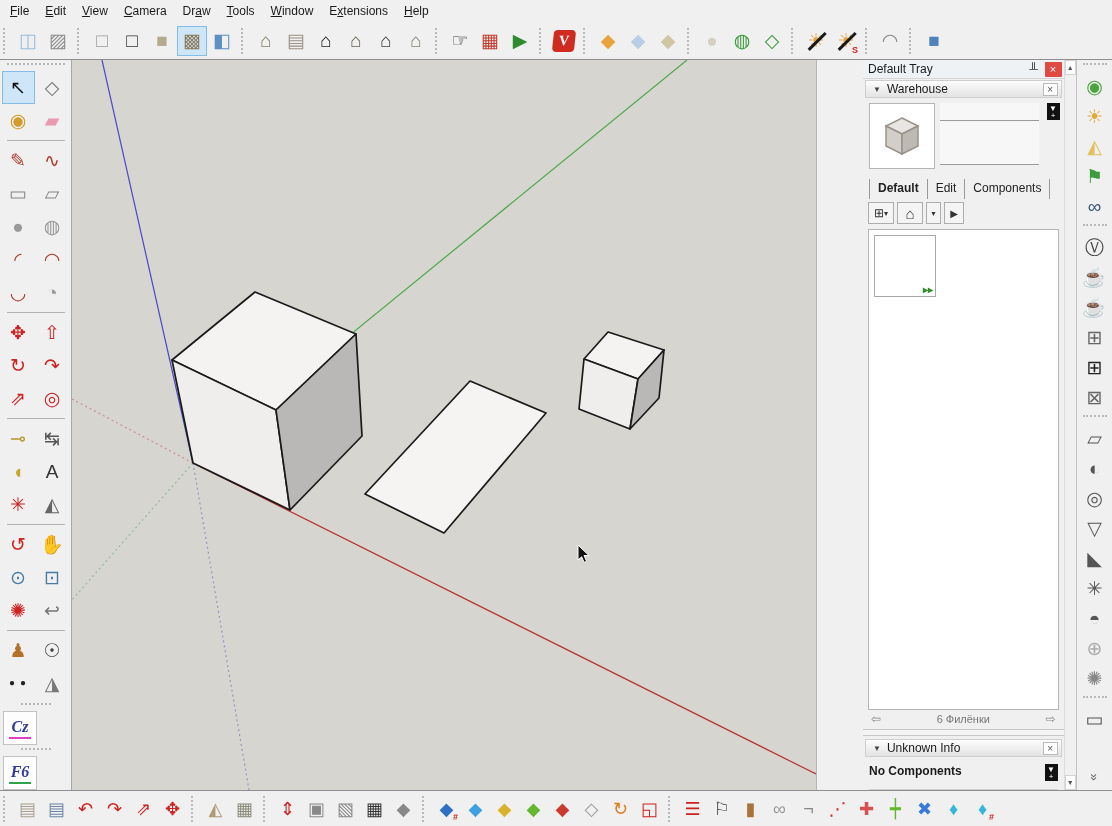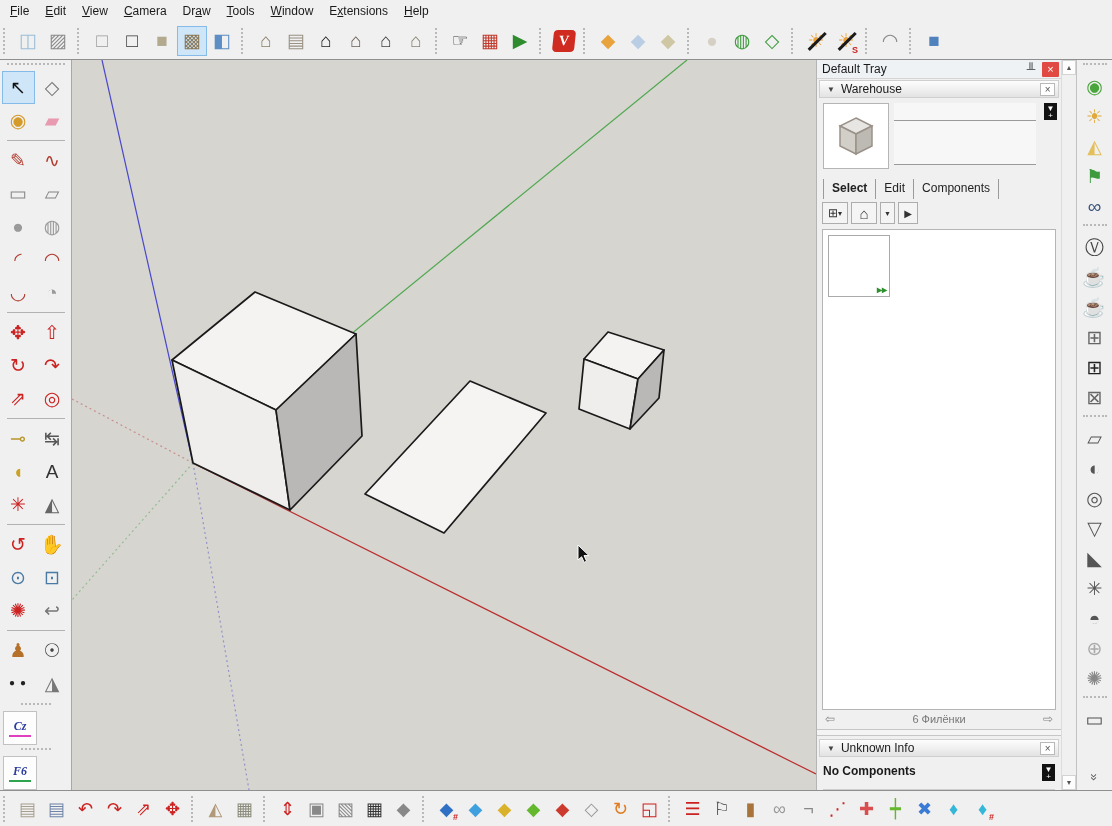--- a/index.html
+++ b/index.html
@@ -35,29 +35,29 @@
 
   .left-toolbar { width:72px; background:#f0f0f0; border-right:1px solid #a8a8a8;
     display:flex; flex-direction:column; align-items:center; overflow:hidden; }
   .lt-grid { display:grid; grid-template-columns:34px 34px; }
   .lt-grid .tb-btn { width:33px; height:33px; }
   .lt-sep { width:58px; border-top:1px solid #b2b2b2; margin:3px 0; }
   .plugin-btn { width:34px; height:37px; border:1px solid #c2c2c2; background:#fdfdfd;
     margin:1px 0 0 3px; align-self:flex-start; display:flex; flex-direction:column;
     align-items:center; justify-content:center; }
   .plugin-label { font-family:"Liberation Serif", serif; font-style:italic; font-weight:bold;
-    font-size:12px; }
+    font-size:16px; }
   .plugin-rule { width:22px; height:2px; margin-top:1px; }
 
   .viewport { flex:1; position:relative; background:#d7d5d0; }
   .viewport svg { display:block; width:100%; height:100%; }
 
   
   .tray { width:260px; background:#f0f0f0; border-left:1px solid #b5b5b5; display:flex; }
-  .tray-col { width:245px; display:flex; flex-direction:column; }
+  .tray-col { width:245px; display:flex; flex-direction:column;margin-left:46px; }
   .tray-title { height:19px; display:flex; align-items:center; background:#eef2f5;
     border-bottom:1px solid #d5d5d5; font-size:12px; padding-left:5px; }
   .tray-title .spacer { flex:1; }
   .pin-icon { font-size:12px; color:#333; margin-right:3px; width:16px; text-align:center; }
   .tray-close { width:17px; height:15px; background:#e04a43; color:#fff; font-size:11px;
     line-height:14px; text-align:center; margin-right:2px; border-radius:1px; }
   .sec-header { height:18px; display:flex; align-items:center; font-size:12px;
     background:linear-gradient(#fdfdfd,#e3e3e3); border:1px solid #cfcfcf; margin:1px 2px 0 2px;
     padding:0 3px; }
   .sec-header .tri { font-size:8px; margin:0 6px 0 4px; color:#444; }
@@ -448,21 +448,21 @@
           <div class="field-name"></div>
           <div class="field-desc"></div>
         </div>
         <div class="stack-btn">
           <span>▼</span>
           <span>+</span>
         </div>
       </div>
 
       <div class="tabs" id="comp-tabs">
-          <div class="tab active">Select</div>
+          <div class="tab active">Default</div>
           <div class="tab">Edit</div>
           <div class="tab">Components</div>
         </div>
 
       <div class="comp-controls">
         <div class="sq-btn" style="width:26px">
           <span>⊞</span>
             <span style="font-size:8px">▾</span>
         </div>
         <div class="sq-btn" style="width:26px;font-size:15px">

